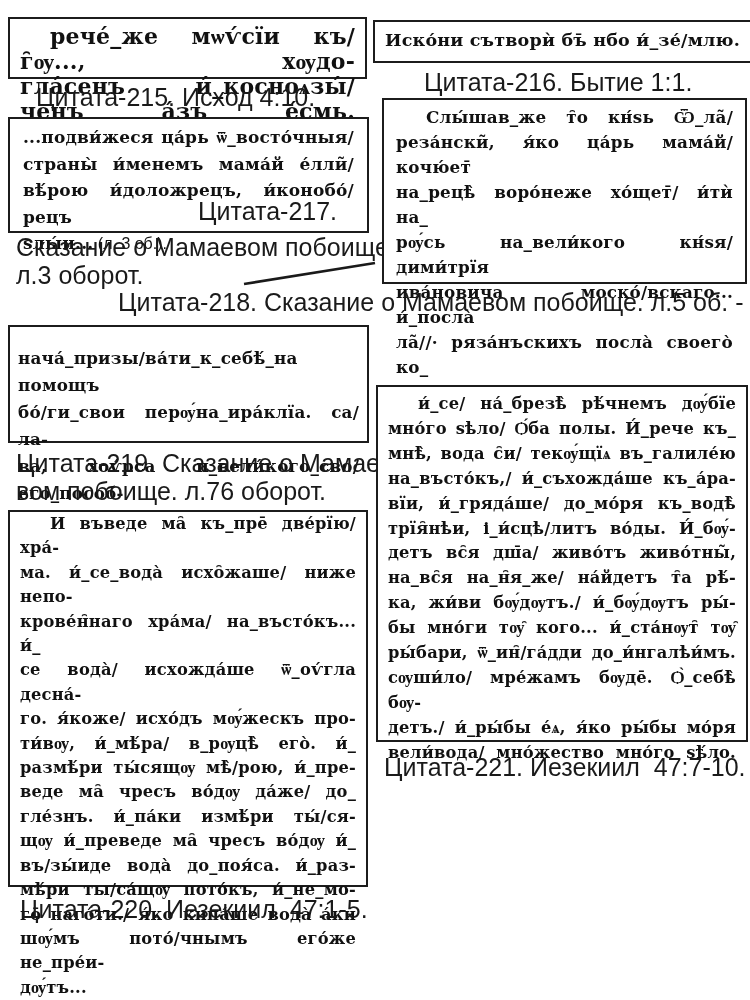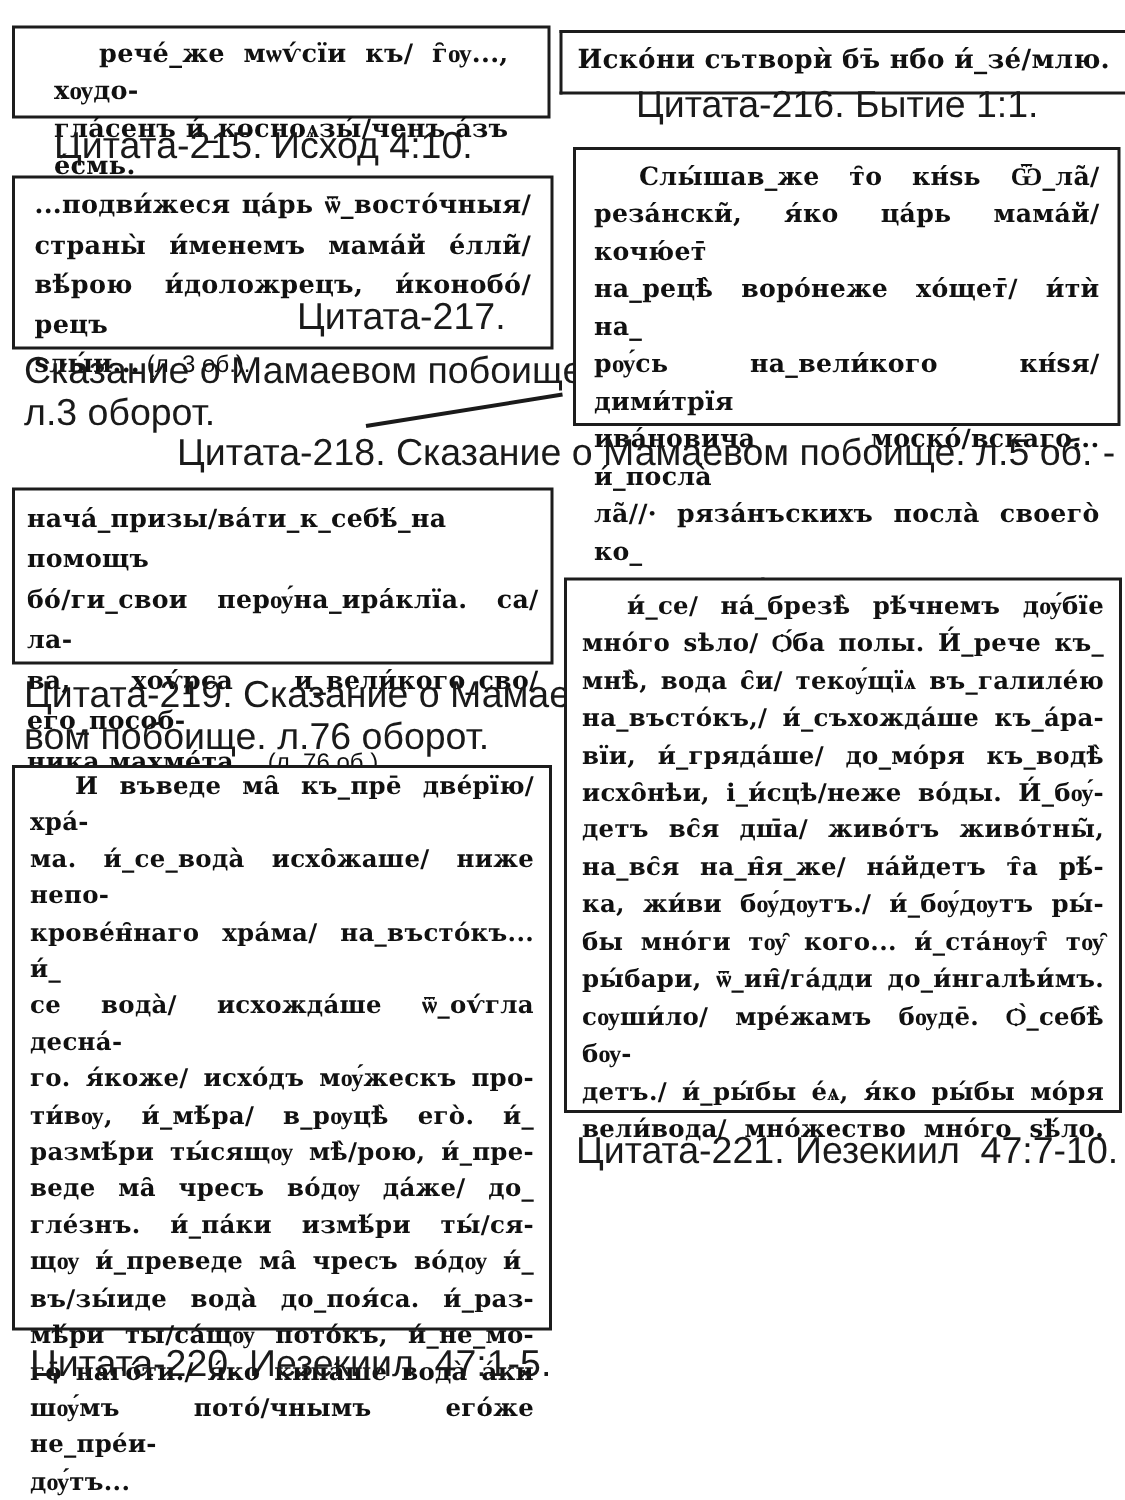--- a/index.html
+++ b/index.html
@@ -27,38 +27,38 @@
   .cs-line.indent{text-indent:30px;}
   .roman-tail{
     font-family:"Liberation Sans","DejaVu Sans",sans-serif;
     font-weight:400;font-size:16px;letter-spacing:0;
   }
   .caption{
     position:absolute;font-family:"Liberation Sans","DejaVu Sans",sans-serif;
     font-size:25px;line-height:28px;color:#1a1a1a;white-space:pre;
   }
   
-  #b215 .cs{font-size:17px;line-height:25px;padding:5px 26px;}
+  #b215 .cs{font-size:22px;line-height:25px;padding:5px 10px;}
   #b216 .cs{font-size:17.5px;line-height:31px;padding:3px 5px;}
   #b217 .cs{font-size:17px;line-height:26.5px;padding:5px 13px;}
   #b218 .cs{font-size:16.8px;line-height:25px;padding:5px 12px;}
-  #b219 .cs{font-size:16.8px;line-height:27px;padding:5px 8px;}
+  #b219 .cs{font-size:16.8px;line-height:27px;padding:18px 8px;}
   #b220 .cs{font-size:16.3px;line-height:24.4px;padding:0 10px;}
   #b221 .cs{font-size:16.3px;line-height:24.9px;padding:5px 10px;}
   
   #b215{left:8px;top:17px;width:359px;height:62px;}
   #b216{left:373px;top:20px;width:377px;height:43px;}
   #b217{left:8px;top:117px;width:361px;height:116px;}
   #b218{left:382px;top:98px;width:365px;height:186px;}
   #b219{left:8px;top:325px;width:361px;height:118px;}
   #b220{left:8px;top:510px;width:360px;height:377px;}
   #b221{left:376px;top:385px;width:372px;height:357px;}
   
   #c215{left:36px;top:83px;}
-  #c216{left:424px;top:56px;}
+  #c216{left:424px;top:68px;}
   #l217{left:198px;top:197px;}
   #c217a{left:16px;top:233px;}
   #c217b{left:16px;top:261px;}
   #c218{left:118px;top:288px;}
   #c219a{left:16px;top:449px;}
   #c219b{left:16px;top:477px;}
   #c220{left:20px;top:895px;}
   #c221{left:384px;top:753px;}
   .leader{position:absolute;left:0;top:0;width:750px;height:1000px;pointer-events:none;}
 </style>
@@ -142,21 +142,21 @@
   </section>
   <div class="caption" id="c220">Цитата-220. Иезекиил  47:1-5.</div>
 
   <section class="qbox" id="b221">
     <div class="cs">
         <div class="cs-line indent">и́_се/ на́_брезѣ̀ рѣ́чнемъ дѹ́бїе</div>
         <div class="cs-line">мно́го ѕѣло/ Ѻ́ба полы. И́_рече къ_</div>
         <div class="cs-line">мнѣ̀, вода с̑и/ текѹ́щїѧ въ_галиле́ю</div>
         <div class="cs-line">на_въсто́къ,/ и́_съхожда́ше къ_а́ра-</div>
         <div class="cs-line">вїи, и́_гряда́ше/ до_мо́ря къ_водѣ̀</div>
-        <div class="cs-line">исхо̑нѣи, і_и́сцѣ/неже во́ды. И́_бѹ́-</div>
+        <div class="cs-line">трїя̑нѣи, і_и́сцѣ/литъ во́ды. И́_бѹ́-</div>
         <div class="cs-line">детъ вс̑я дш̄а/ живо́тъ живо́тны̃,</div>
         <div class="cs-line">на_вс̑я на_н̑я_же/ на́йдетъ т̑а рѣ́-</div>
         <div class="cs-line">ка, жи́ви бѹ́дѹтъ./ и́_бѹ́дѹтъ ры́-</div>
         <div class="cs-line">бы мно́ги тѹ̑ кого... и́_ста́нѹт̑ тѹ̑</div>
         <div class="cs-line">ры́бари, ѿ_ин̑/га́дди до_и́нгалѣи́мъ.</div>
         <div class="cs-line">сѹши́ло/ мре́жамъ бѹде̄. Ѻ̀_себѣ̀ бѹ-</div>
         <div class="cs-line">детъ./ и́_ры́бы е́ѧ, я́ко ры́бы мо́ря</div>
         <div class="cs-line">вели́вода/ мно́жество мно́го ѕѣ́ло.</div>
       </div>
   </section>

